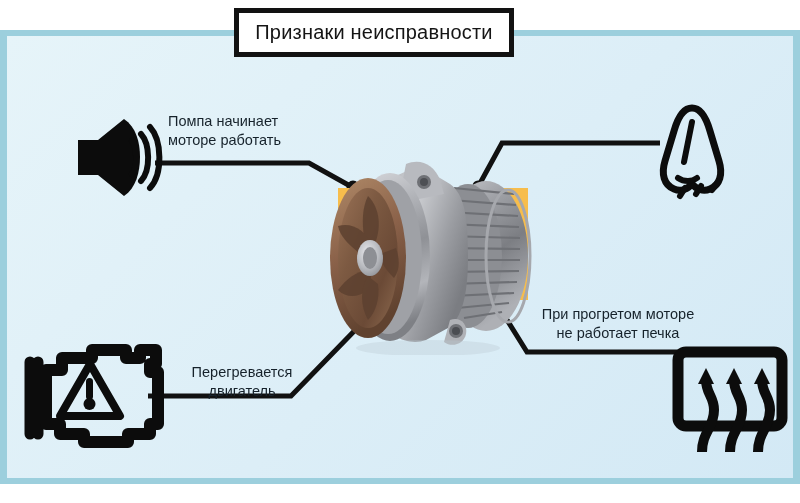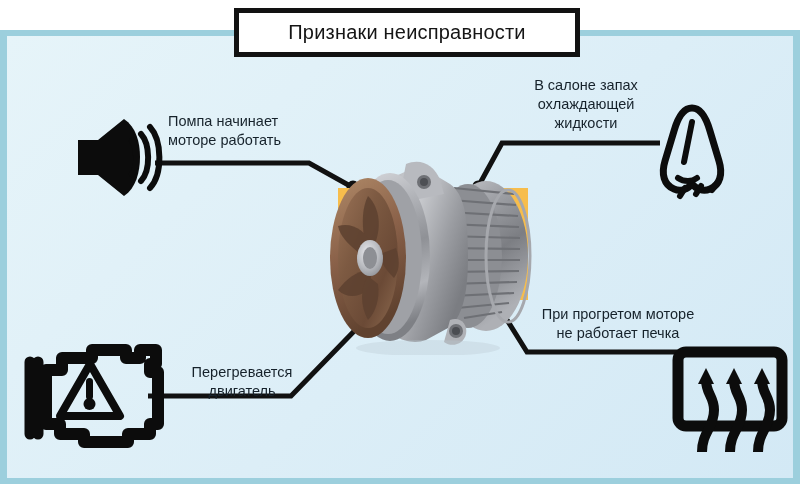--- a/index.html
+++ b/index.html
@@ -37,21 +37,21 @@
   #panel-inner {
     position: absolute;
     left: 0; top: 0; right: 0; bottom: 0;
     background: linear-gradient(135deg,#e6f4f9 0%, #dceef7 55%, #d3e9f5 100%);
   }
   
   #title-box {
     position: absolute;
     left: 234px;
     top: 8px;
-    width: 346px;
+    width: 280px;
     height: 49px;
     box-sizing: border-box;
     background: #ffffff;
     border: 5px solid #121212;
     display: flex;
     align-items: center;
     justify-content: center;
     z-index: 40;
   }
   #title-text {
@@ -270,23 +270,20 @@
       <g>
         <rect x="86" y="378" width="7" height="22" rx="3.5" fill="#0c0c0c"></rect>
         <circle cx="89.5" cy="404" r="6" fill="#0c0c0c"></circle>
       </g>
     </g>
   </svg>
 
   <div class="layer" id="labels-layer">
     <div class="label" id="label-noise">Помпа начинает
 моторе работать</div>
-    <div class="label" id="label-smell">В салоне запах
-охлаждающей
-жидкости</div>
     <div class="label" id="label-overheat">Перегревается
 двигатель</div>
     <div class="label" id="label-heater">При прогретом моторе
 не работает печка</div>
   </div>
 
   <div id="title-box">
     <span id="title-text">Признаки неисправности</span>
   </div>
 

